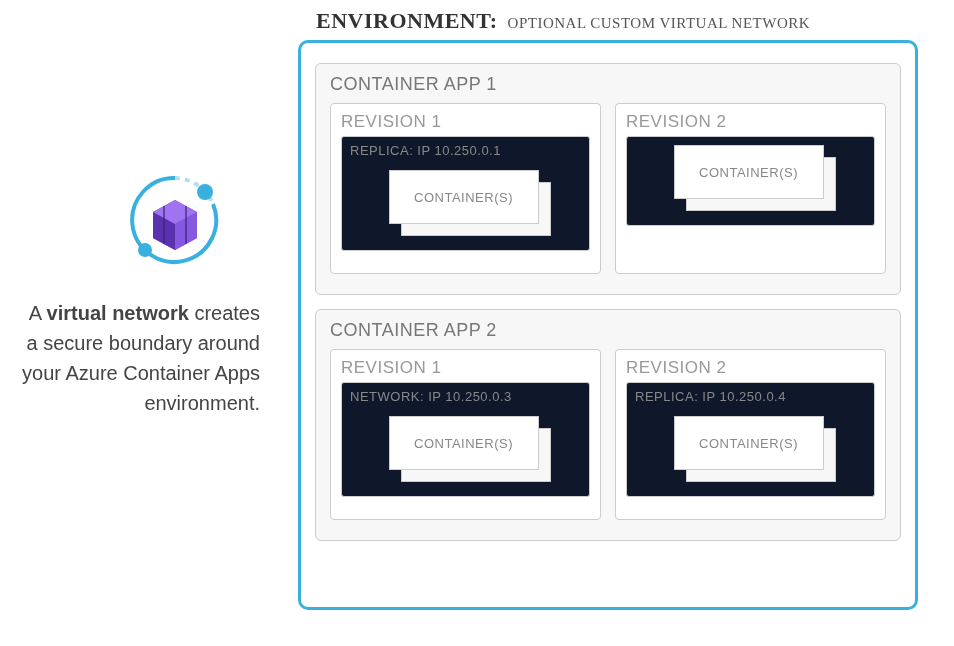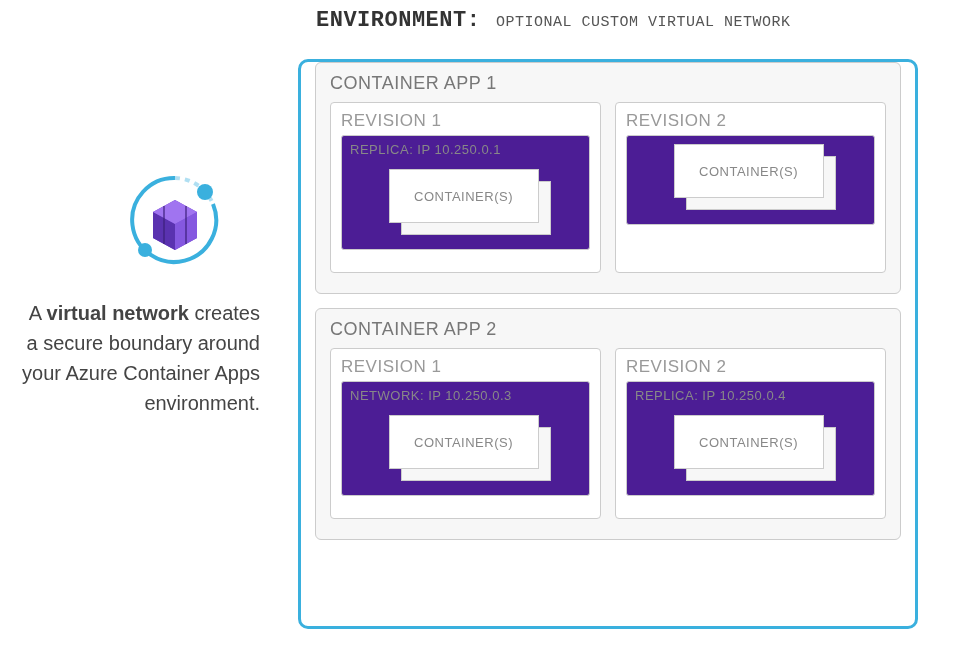--- a/index.html
+++ b/index.html
@@ -32,21 +32,21 @@
       font-size: 20px;
       font-weight: 300;
       color: #444;
       line-height: 1.5;
     }
     .caption .strong { font-weight: 600; }
     .env-header {
       position: absolute;
       left: 316px;
       top: 8px;
-      font-family: Liberation Mono, monospace;
+      font-family: Liberation Serif, serif;
       color: #333;
     }
     .env-header .env-label {
       font-size: 22px;
       font-weight: 700;
       letter-spacing: 0.5px;
     }
     .env-header .env-sub {
       font-size: 15px;
       font-weight: 400;
@@ -55,23 +55,22 @@
       margin-left: 6px;
     }
     .env-box {
       position: absolute;
       left: 298px;
       top: 40px;
       width: 620px;
       height: 570px;
       border: 3px solid #3ab0de;
       border-radius: 10px;
-      padding: 0 14px;
+      padding: 20px 14px;
       background: #fff;
-      margin-top: 19px;
     }
     .capp {
       border: 1px solid #ccc;
       border-radius: 6px;
       background: #f7f7f7;
       padding: 10px 14px 20px 14px;
       margin-bottom: 14px;
     }
     .capp-title {
       font-size: 18px;
@@ -94,21 +93,21 @@
     .rev-title {
       font-size: 17px;
       font-weight: 500;
       color: #999;
       letter-spacing: 0.5px;
       margin-bottom: 4px;
     }
     .replica {
       border: 1px solid #ccc;
       border-radius: 3px;
-      background: #4c1d95;
+      background: #0f172a;
       padding: 6px 8px 20px 8px;
     }
     .replica-title {
       font-size: 13px;
       font-weight: 400;
       color: #888;
       letter-spacing: 0.5px;
       margin-bottom: 10px;
     }
     .container-stack {

